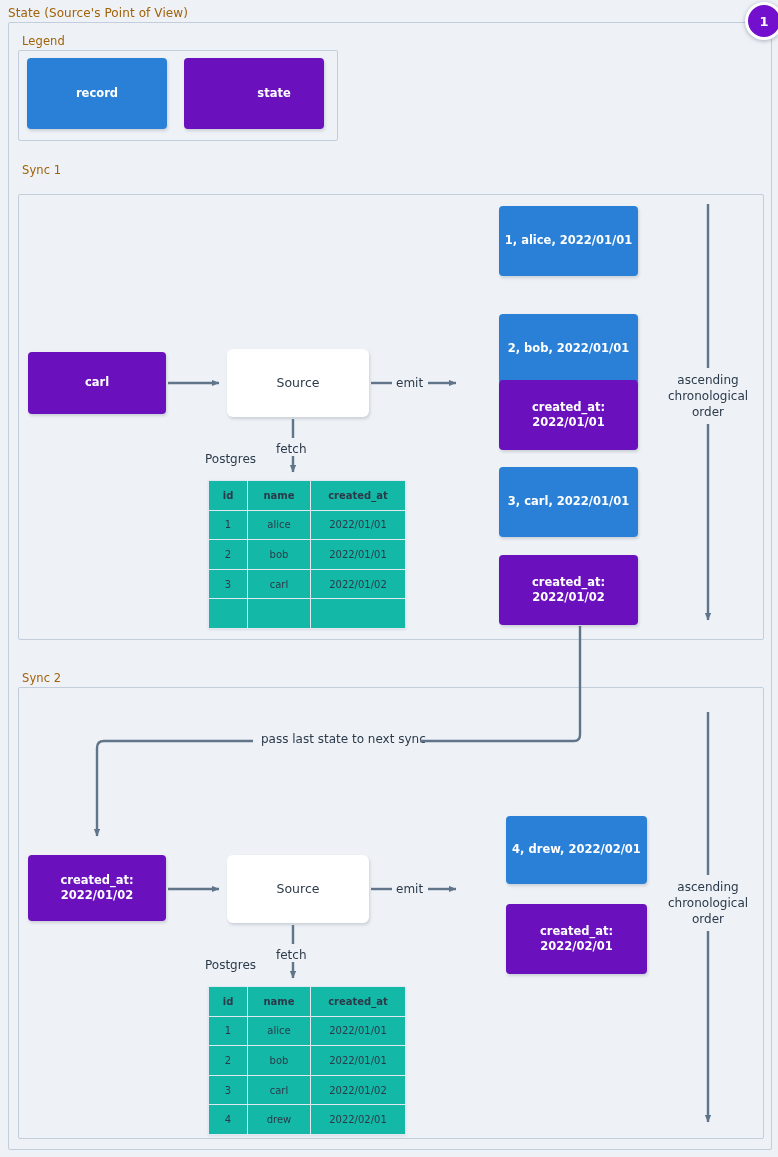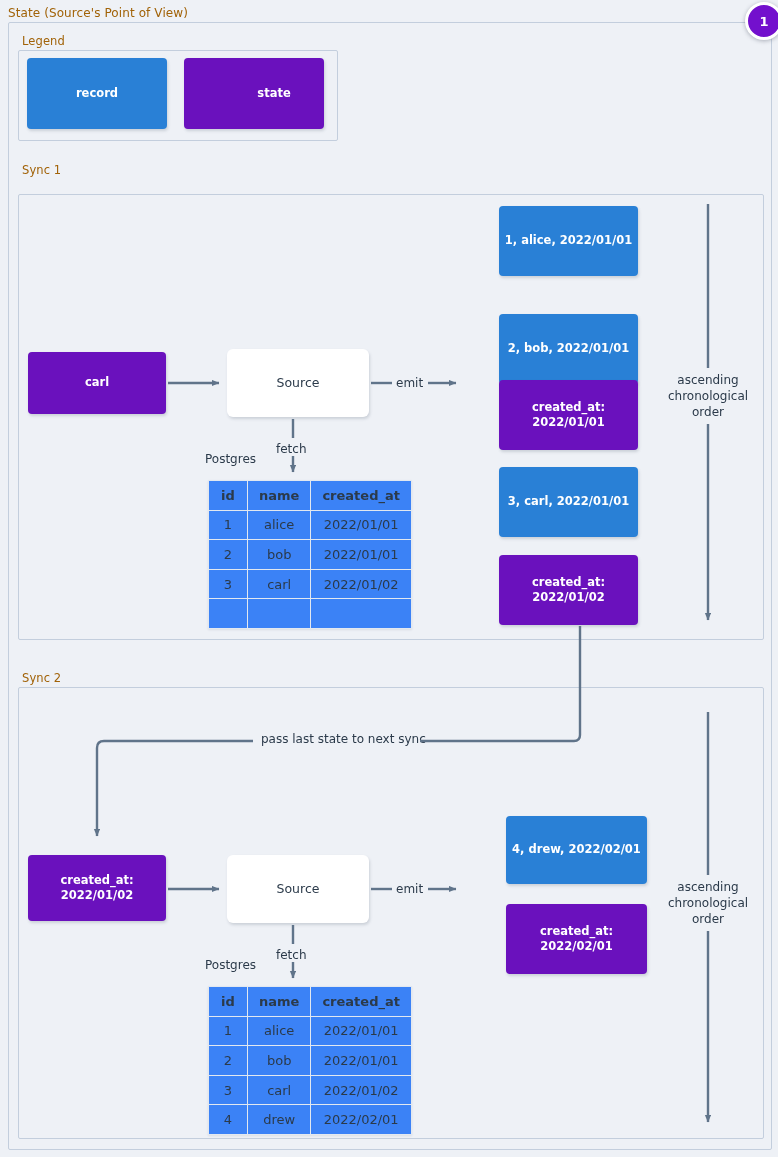--- a/index.html
+++ b/index.html
@@ -20,21 +20,21 @@
         box-shadow:1px 2px 3px rgba(80,95,115,.22);line-height:1.32;}
   .record{background:#2980d6;color:#fff;font-size:11.5px;font-weight:bold;}
   .state{background:#6a11bd;color:#fff;font-size:11.5px;font-weight:bold;}
   .source{background:#ffffff;color:#2b3a4a;font-size:12.5px;border-radius:6px;}
 
   
   .tx{position:absolute;font-size:12px;color:#2b3a4a;white-space:nowrap;}
   .tx.multi{white-space:normal;text-align:center;line-height:1.35;}
 
   
-  table.pg{position:absolute;border-collapse:collapse;background:#3b82f6;font-size:13px;
+  table.pg{position:absolute;border-collapse:collapse;background:#14b8a6;font-size:10px;
            box-shadow:0 1px 2px rgba(80,95,115,.13);}
   table.pg td,table.pg th{border:1px solid #e2e8f0;padding:0 11px;height:28.6px;
            text-align:center;color:#2b3a4a;font-weight:normal;white-space:nowrap;}
   table.pg th{font-weight:bold;}
   table.pg td.c-id,table.pg th.c-id{width:16px;}
   table.pg td.c-name,table.pg th.c-name{width:40px;}
   table.pg td.c-date,table.pg th.c-date{width:72px;}
 
   
   svg.wires{position:absolute;left:0;top:0;width:778px;height:1157px;overflow:visible;

